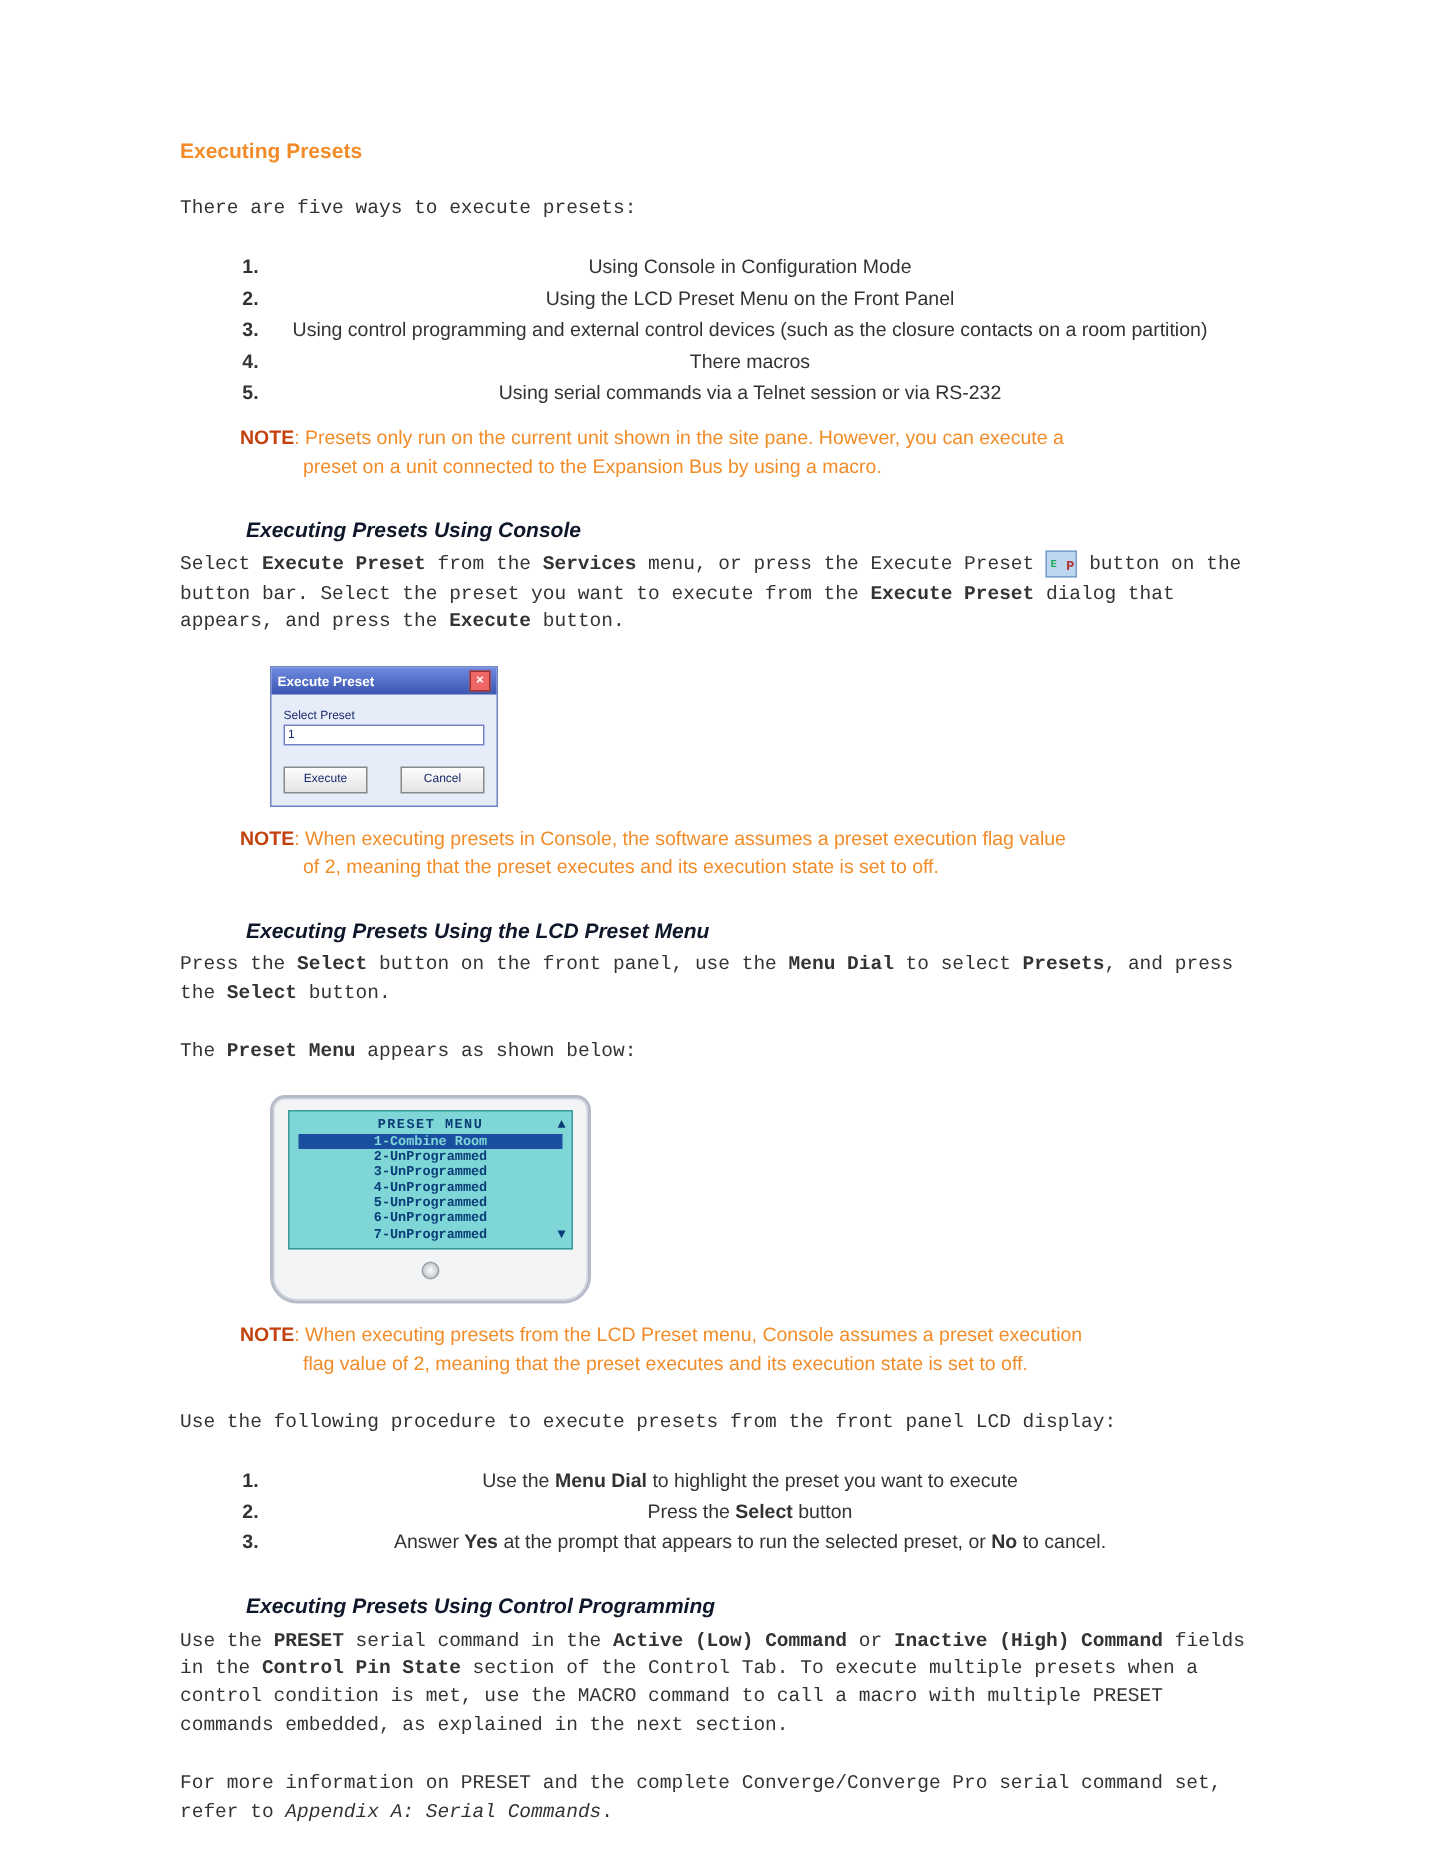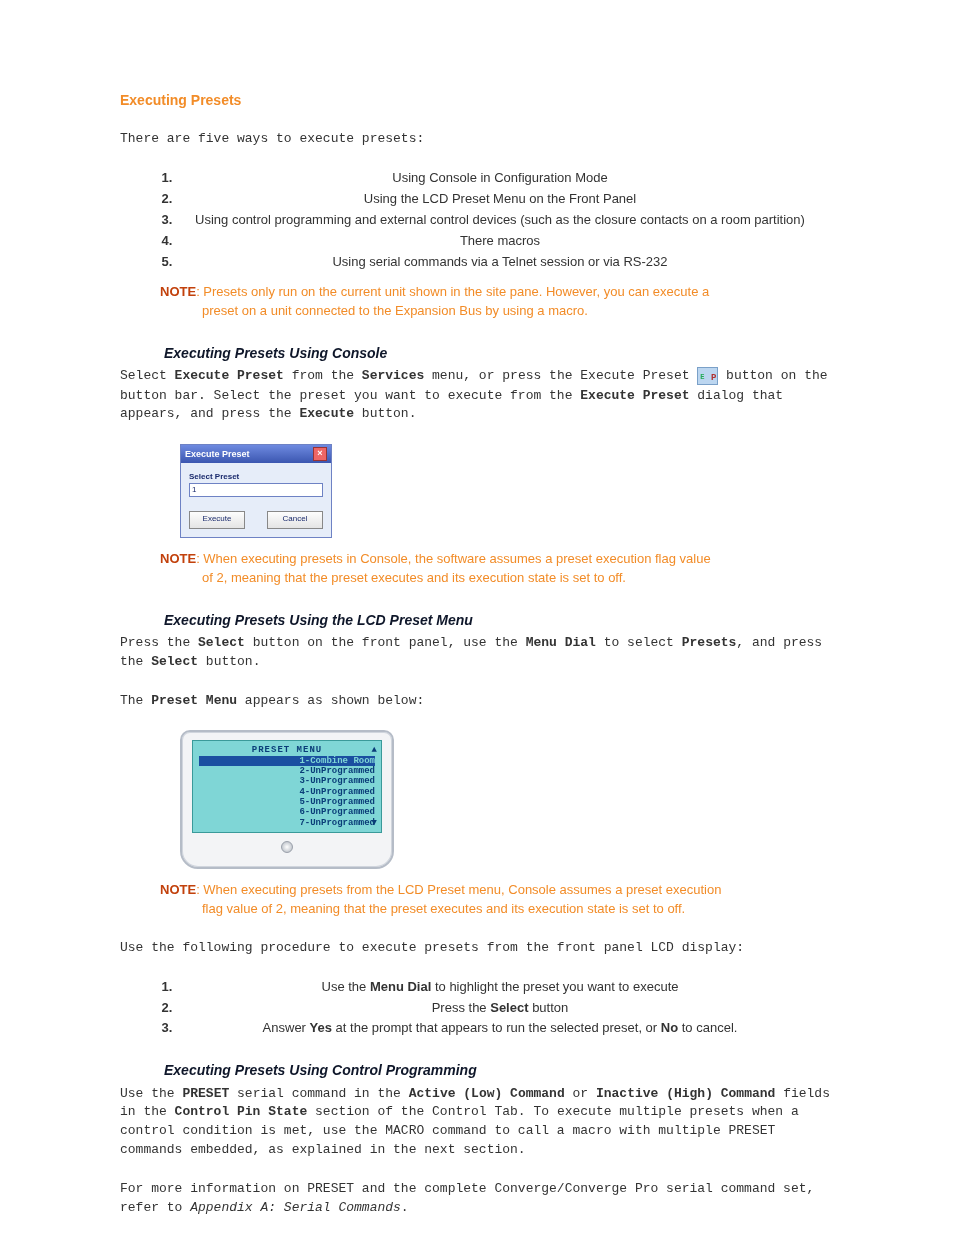--- a/index.html
+++ b/index.html
@@ -63,21 +63,21 @@
     align-items: center;
   }
   .dlg-close {
     width: 12px; height: 12px;
     background: #e66; color:#fff;
     border:1px solid #933;
     font-size:9px; line-height:10px;
     text-align:center;
   }
   .dlg-body { padding: 8px; }
-  .dlg-label { font-size: 8px; color:#1a2a6c;font-weight:bold; }
+  .dlg-label { font-size: 8px; color:#1a2a6c; }
   .dlg-select {
     width: 100%; height: 14px;
     border:1px solid #6e82c4;
     background:#fff;
     font-size:8px;
     padding-left:2px;
     box-sizing:border-box;
   }
   .dlg-btns { display:flex; justify-content:space-between; margin-top:14px; }
   .dlg-btn {
@@ -121,21 +121,21 @@
     border: 1px solid #3a9a9a;
     font-family: "Courier New", monospace;
     font-size: 9px;
     color: #0a3d78;
     padding: 4px 6px;
     line-height: 1.15;
     font-weight:bold;
     position:relative;
   }
   .lcd-screen .menu-title { text-align:center; letter-spacing:1px; }
-  .lcd-item { display:block; text-align:right; }
+  .lcd-item { display:block; text-align:center; }
   .lcd-item.sel { background:#1a4fa0; color:#7fd6d6; }
   .lcd-arrow { position:absolute; right:4px; color:#0a3d78; }
   .lcd-arrow.up { top:4px; }
   .lcd-arrow.down { bottom:4px; }
   .lcd-knob {
     width:10px; height:10px; border-radius:50%;
     background: radial-gradient(#fff,#aeb4bd);
     border:1px solid #9aa0aa;
     margin: 8px auto 0;
   }

